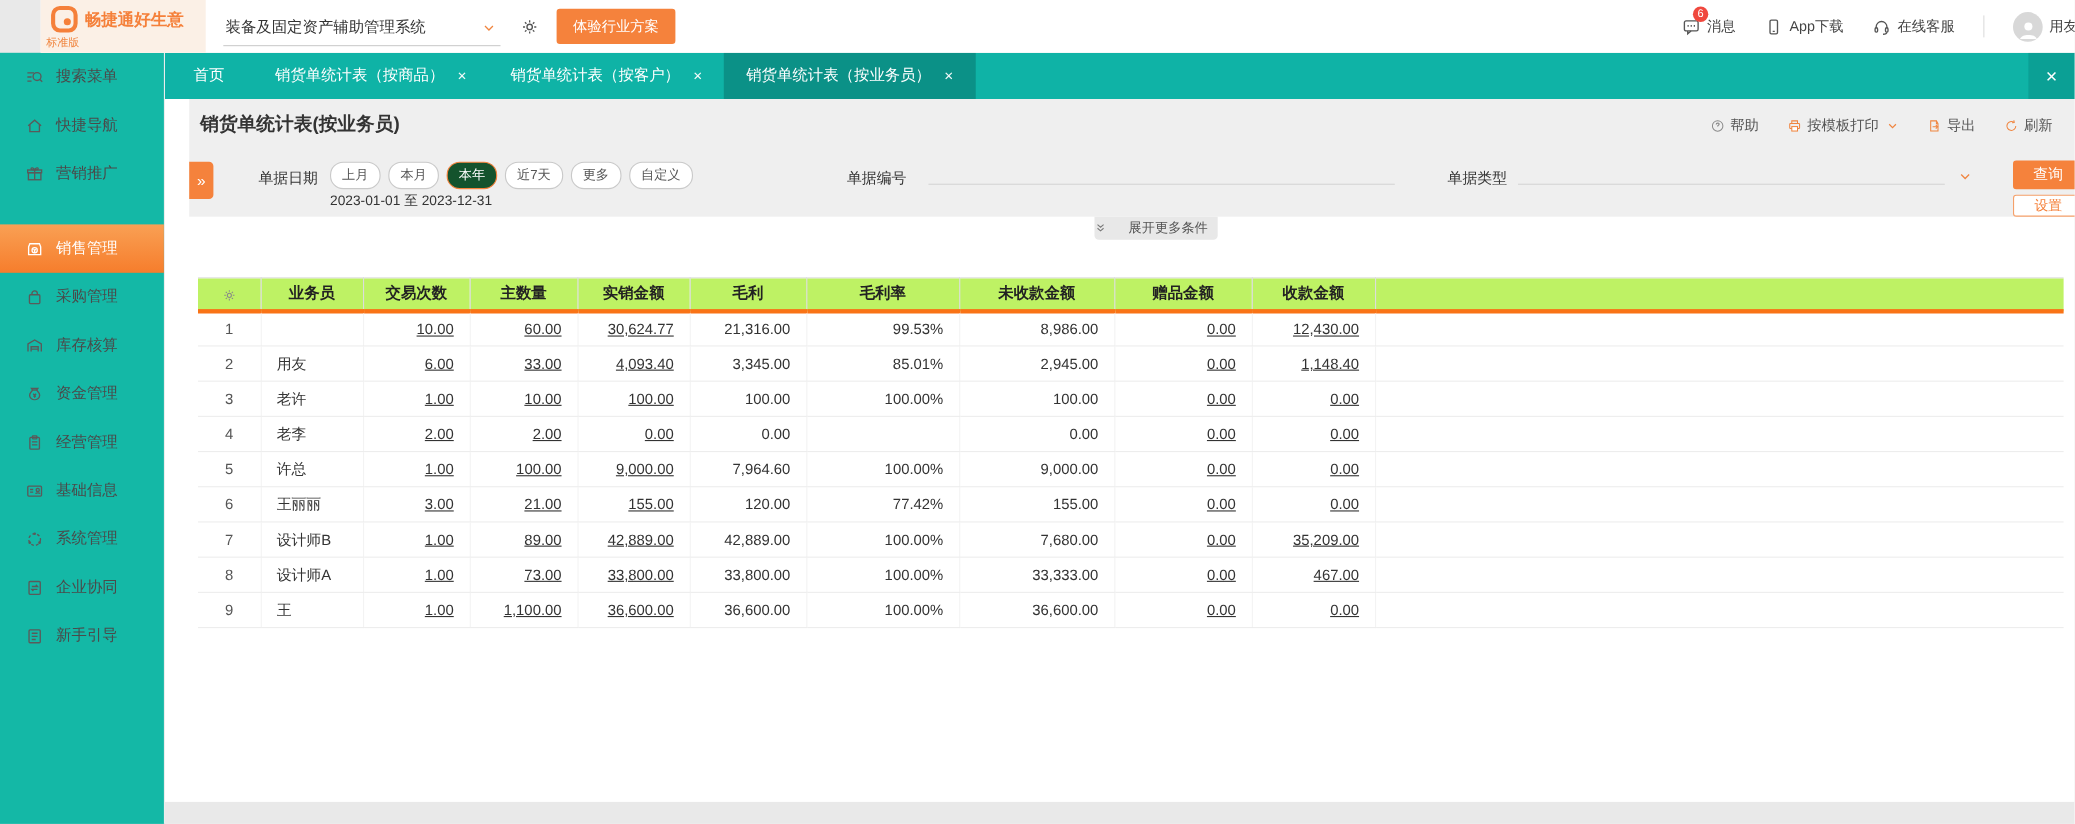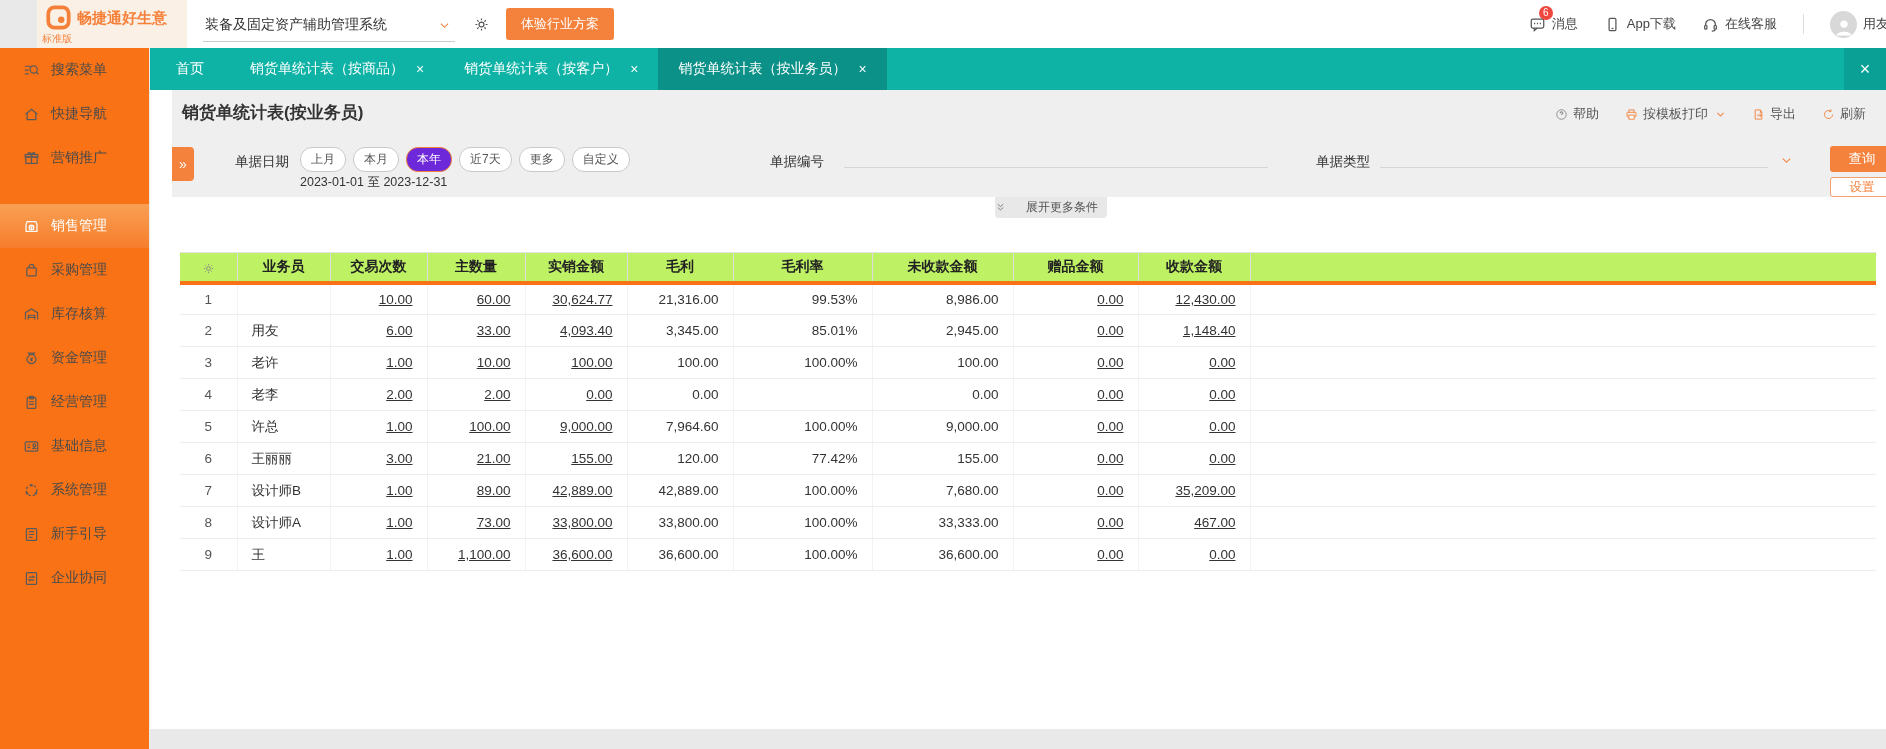--- a/index.html
+++ b/index.html
@@ -22,21 +22,21 @@
   .gear-btn { margin-left:18px; color:#555; cursor:pointer; }
   .trial-btn { margin-left:16px; background:#f5823c; color:#fff; font-size:13px; padding:7px 15px; border-radius:3px; border:none; cursor:pointer; }
   .top-right { margin-left:auto; display:flex; align-items:center; gap:26px; padding-right:34px; font-size:13px; color:#333; }
   .tr-item { display:flex; align-items:center; gap:6px; position:relative; cursor:pointer; color:#444; }
   .tr-item .ic { color:#555; }
   .badge { position:absolute; top:-9px; left:10px; background:#f0483e; color:#fff; border-radius:9px; font-size:10px; min-width:14px; height:14px; line-height:14px; text-align:center; padding:0 3px; }
   .tr-sep { width:1px; height:20px; background:#ddd; }
   .avatar { width:27px; height:27px; border-radius:50%; background:#d8d8d8; overflow:hidden; display:flex; align-items:flex-end; justify-content:center; }
 
   
-  .sidebar { position:absolute; left:0; top:48px; width:150px; height:701px; background:#f97316; border-right:1px solid #ececec; z-index:4; }
+  .sidebar { position:absolute; left:0; top:48px; width:150px; height:701px; background:#14b8a6; border-right:1px solid #ececec; z-index:4; }
   .side-item { height:44px; display:flex; align-items:center; gap:11px; padding-left:23px; color:#4a4a4a; font-size:14px; cursor:pointer; }
   .side-item .ic { color:#5a5a5a; }
   .side-item.active { background:linear-gradient(180deg,#f9a054,#f67d2c); color:#fff;margin-top:24px; }
   .side-item.active .ic { color:#fff; }
 
   
   .tabbar { position:absolute; left:150px; top:48px; width:1736px; height:42px; background:#0fb3a6; display:flex; align-items:stretch; z-index:4; }
   .tab { display:flex; align-items:center; gap:12px; padding:0 20px; color:#fff; font-size:14px; cursor:pointer; white-space:nowrap; }
   .tab.home { padding:0 26px; }
   .tab.active { background:#0b9187; }
@@ -51,21 +51,21 @@
   .toolbar { position:absolute; right:20px; top:15px; display:flex; align-items:center; gap:26px; font-size:13px; color:#555; }
   .tool-item { display:flex; align-items:center; gap:5px; cursor:pointer; }
   .tool-item .ic { color:#f0853f; }
   .tool-item.gray .ic { color:#8a8a8a; }
   .tool-caret { color:#888; margin-left:2px; }
 
   .expander { position:absolute; left:0; top:57px; width:22px; height:34px; background:#f5823c; color:#fff; border-radius:0 4px 4px 0; display:flex; align-items:center; justify-content:center; font-size:14px; cursor:pointer; }
   .f-label { position:absolute; top:63px; font-size:13.5px; color:#333; }
   .pills { position:absolute; left:128px; top:57px; display:flex; gap:7px; }
   .pill { font-size:12px; padding:3px 10px; border-radius:12px; border:1px solid #c9c9c9; background:#fff; color:#555; cursor:pointer; white-space:nowrap; }
-  .pill.active { background:#6d28d9; border-color:#f5823c; color:#fff; }
+  .pill.active { background:#14532d; border-color:#f5823c; color:#fff; }
   .date-range { position:absolute; left:128px; top:84px; font-size:12.5px; color:#333; }
   .u-input { position:absolute; top:52px; height:26px; border:none; border-bottom:1px solid #d5d5d5; background:transparent; font-size:13px; color:#333; outline:none; }
   .sel-caret { position:absolute; top:64px; color:#f0853f; cursor:pointer; }
   .btn-query { position:absolute; left:1658px; top:56px; width:64px; height:26px; background:#f5823c; color:#fff; border:none; border-radius:3px 0 0 3px; font-size:13.5px; cursor:pointer; }
   .btn-set { position:absolute; left:1658px; top:87px; width:64px; height:20px; background:#fff; color:#f5823c; border:1px solid #f5a06a; border-radius:3px 0 0 3px; font-size:12.5px; line-height:17px; cursor:pointer; padding:0; }
 
   .expand-tab { position:absolute; left:995px; top:197px; width:112px; height:21px; background:#e8e8e8; border-radius:0 0 4px 4px; display:flex; align-items:center; justify-content:flex-start; gap:20px; font-size:12px; color:#555; cursor:pointer; z-index:2; }
   .expand-tab .ic { color:#777; }
 
   
@@ -261,33 +261,33 @@
             <circle cx="4.3" cy="12" r="1.3" fill="currentColor" stroke="none"></circle>
             <circle cx="13.7" cy="12" r="1.3" fill="currentColor" stroke="none"></circle>
           </svg>
         </span>
         <span>系统管理</span>
       </div>
       <div class="side-item">
         <span class="ic ">
           <svg viewBox="0 0 18 18" fill="none" stroke="currentColor" stroke-width="1.3">
             <rect x="3.6" y="2.8" width="10.8" height="12.4" rx="1"></rect>
+            <path d="M6.3 7.6h5.4L10.2 6M11.7 10.4H6.3L7.8 12"></path>
+          </svg>
+        </span>
+        <span>企业协同</span>
+      </div>
+      <div class="side-item">
+        <span class="ic ">
+          <svg viewBox="0 0 18 18" fill="none" stroke="currentColor" stroke-width="1.3">
+            <rect x="3.6" y="2.8" width="10.8" height="12.4" rx="1"></rect>
             <path d="M6.2 6h5.6M6.2 9h5.6M6.2 12h3.8"></path>
           </svg>
         </span>
         <span>新手引导</span>
-      </div>
-      <div class="side-item">
-        <span class="ic ">
-          <svg viewBox="0 0 18 18" fill="none" stroke="currentColor" stroke-width="1.3">
-            <rect x="3.6" y="2.8" width="10.8" height="12.4" rx="1"></rect>
-            <path d="M6.3 7.6h5.4L10.2 6M11.7 10.4H6.3L7.8 12"></path>
-          </svg>
-        </span>
-        <span>企业协同</span>
       </div>
     </div>
 
   <div class="tabbar">
       <div class="tab home">
         <span>首页</span>
       </div>
       <div class="tab">
         <span>销货单统计表（按商品）</span>
         <span class="tab-close">×</span>

